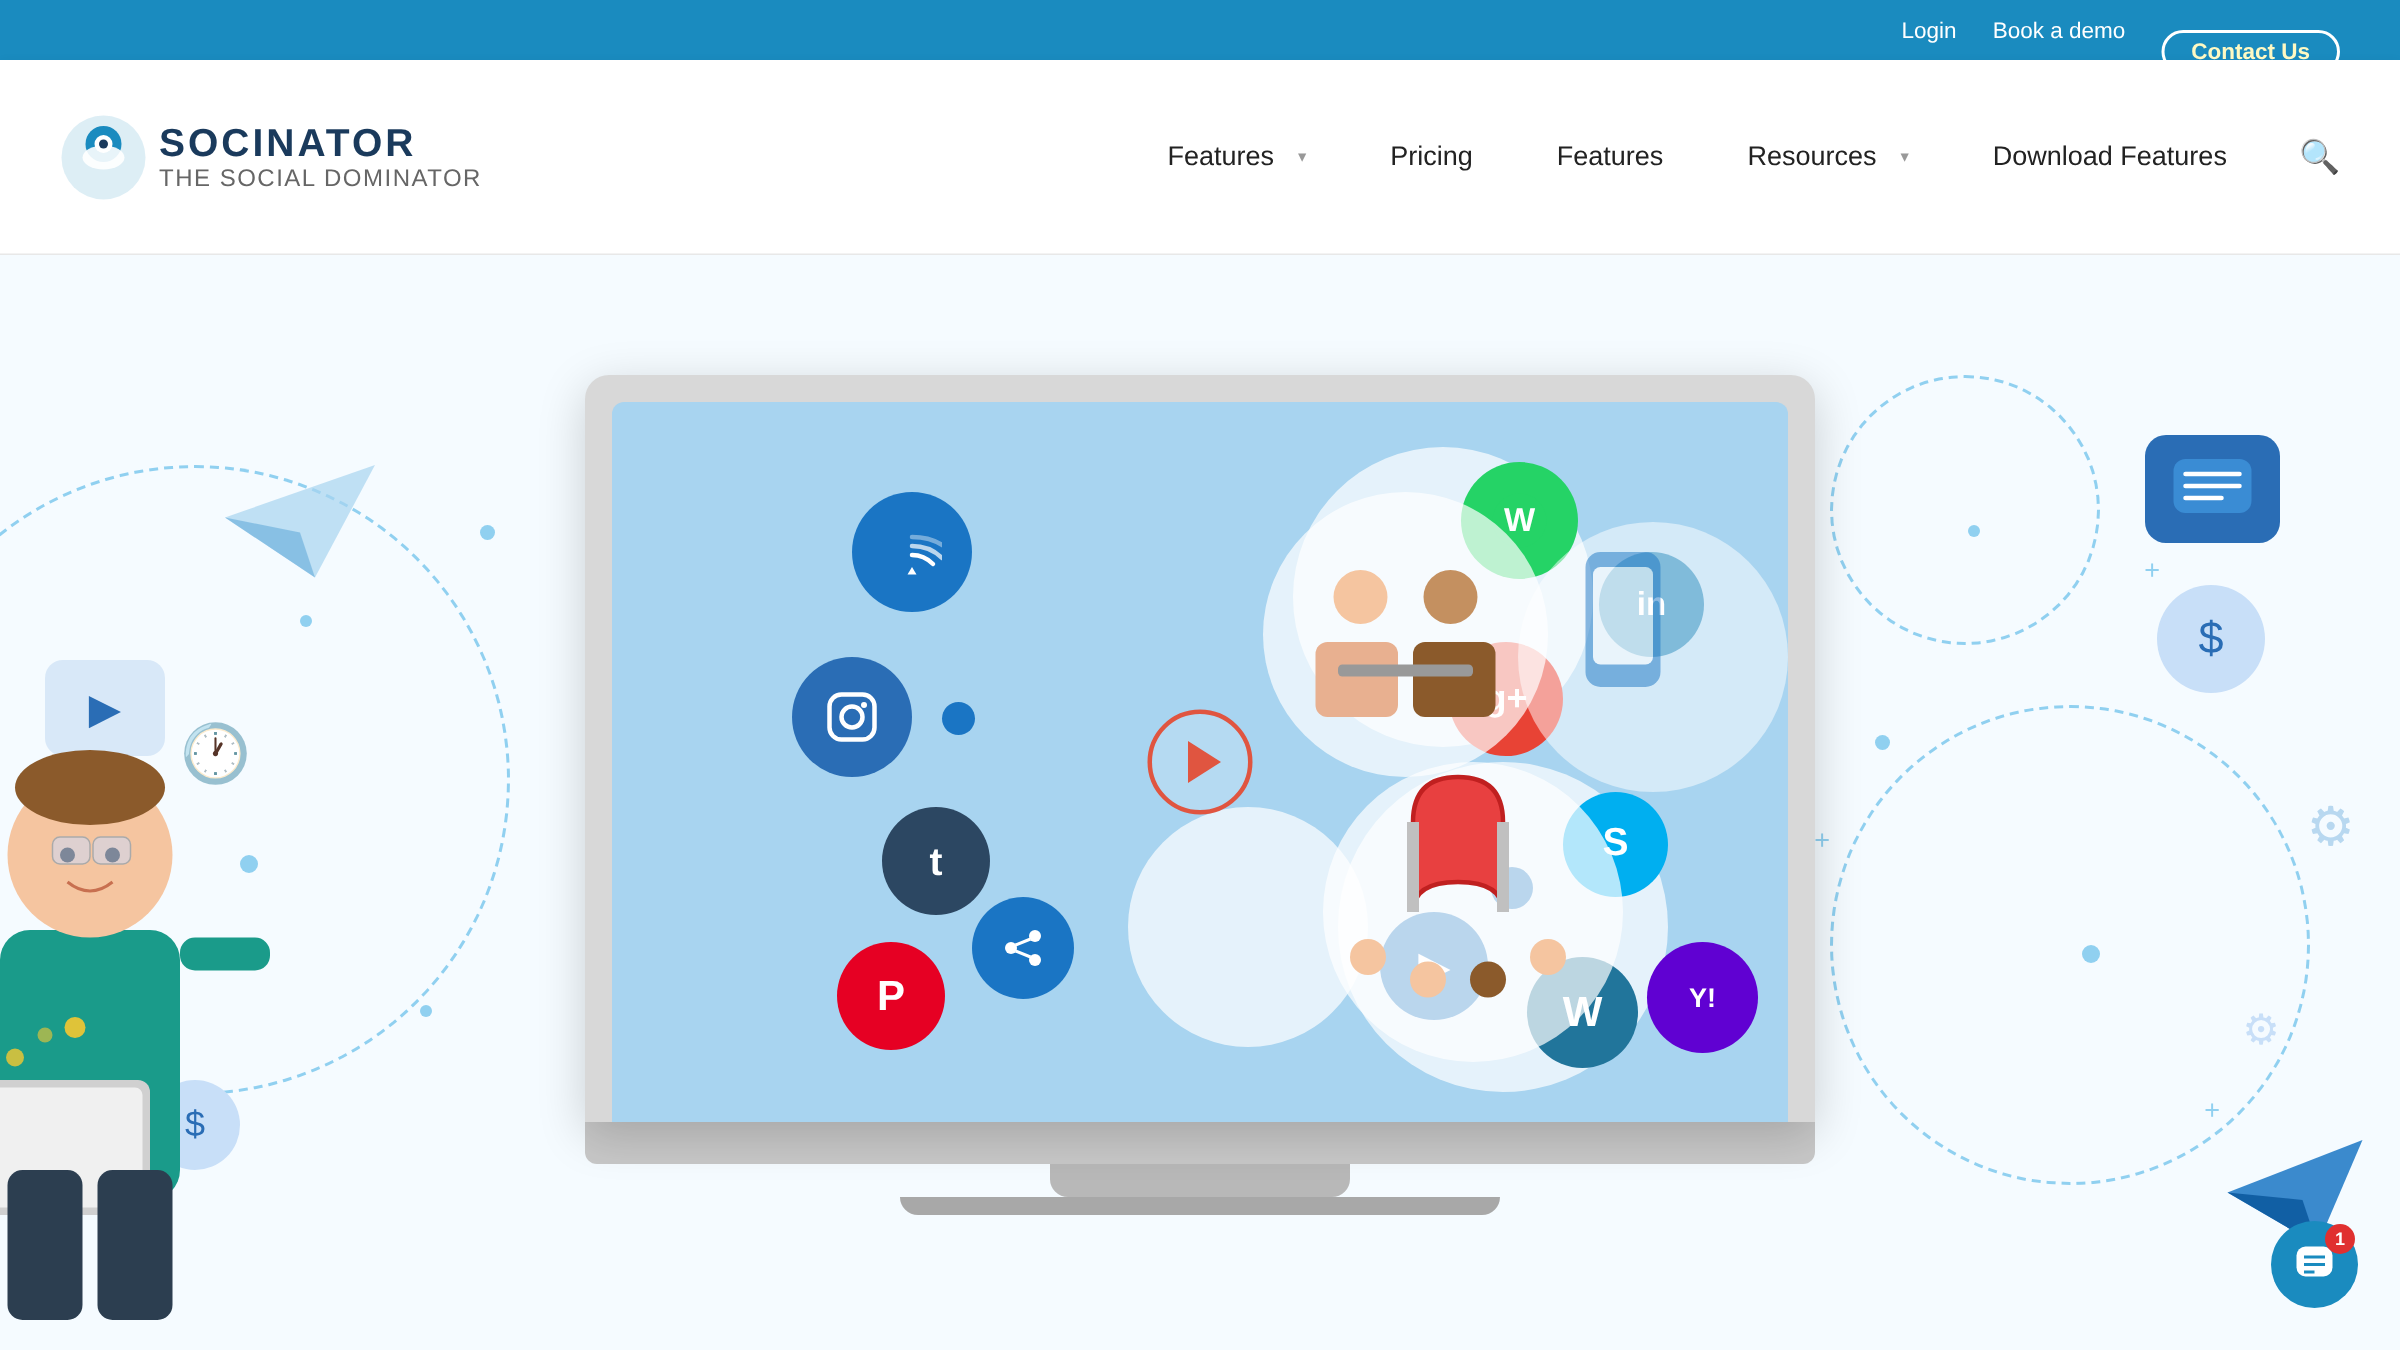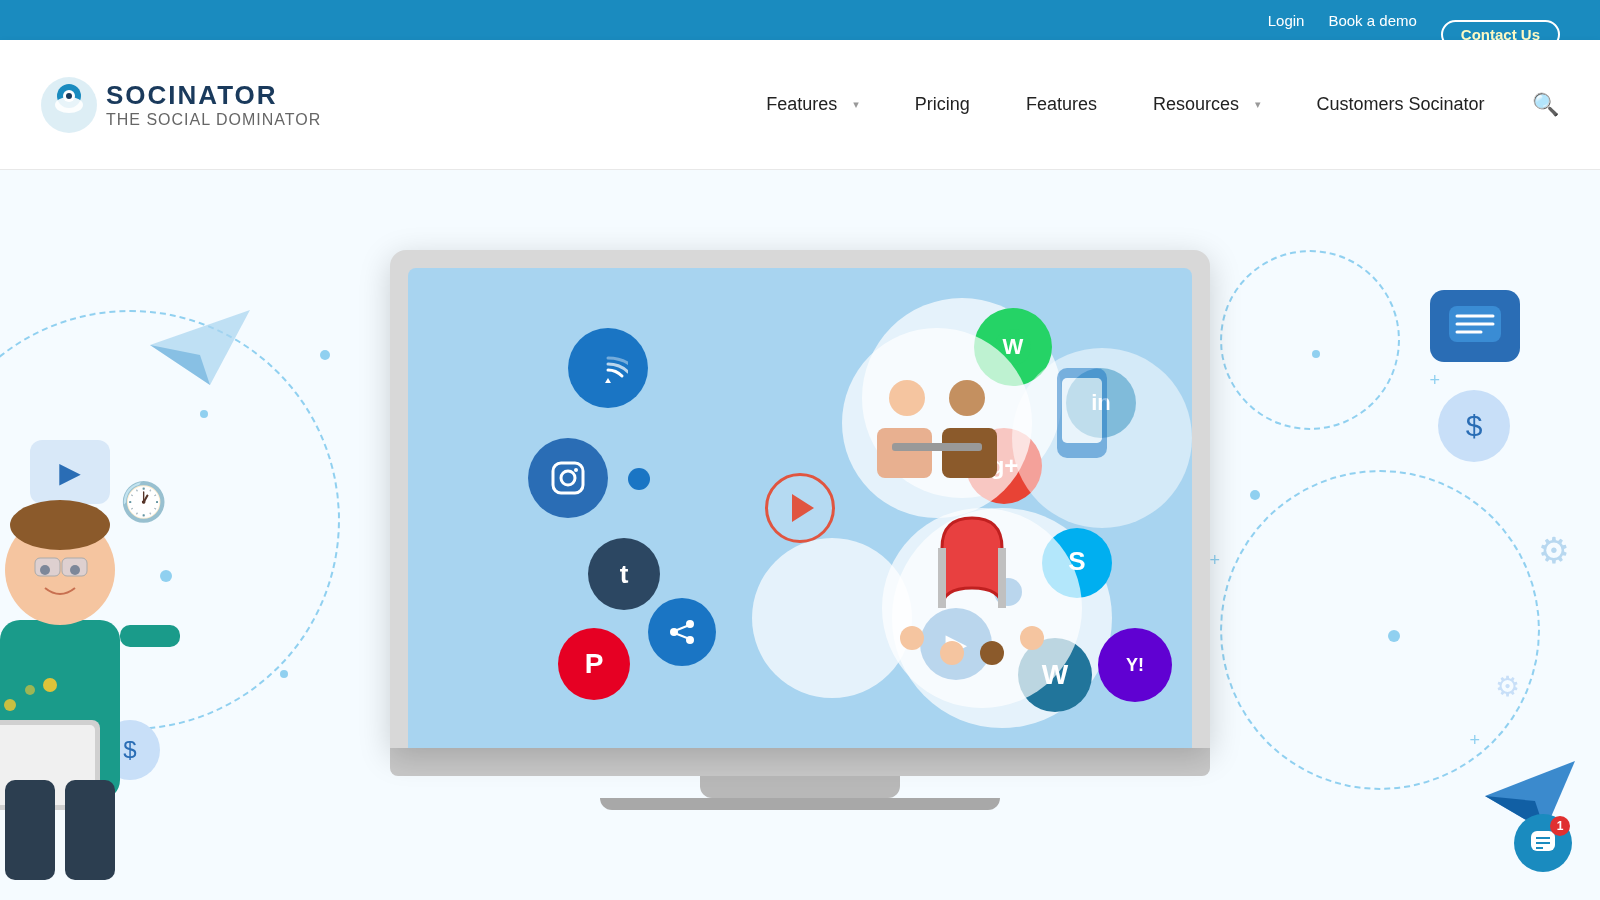--- a/index.html
+++ b/index.html
@@ -452,21 +452,21 @@
       </a>
     </li>
     <li>
       <a href="#">
         <span>Resources</span>
         <span class="chevron">▾</span>
       </a>
     </li>
     <li>
       <a href="#">
-        <span>Customers Socinator</span>
+        <span>Download Features</span>
       </a>
     </li>
   </ul>
 
   <span id="search-icon-nav">🔍</span>
 </nav>
 
 <div id="hero">
 
   <div class="deco deco-circle-1"></div>

